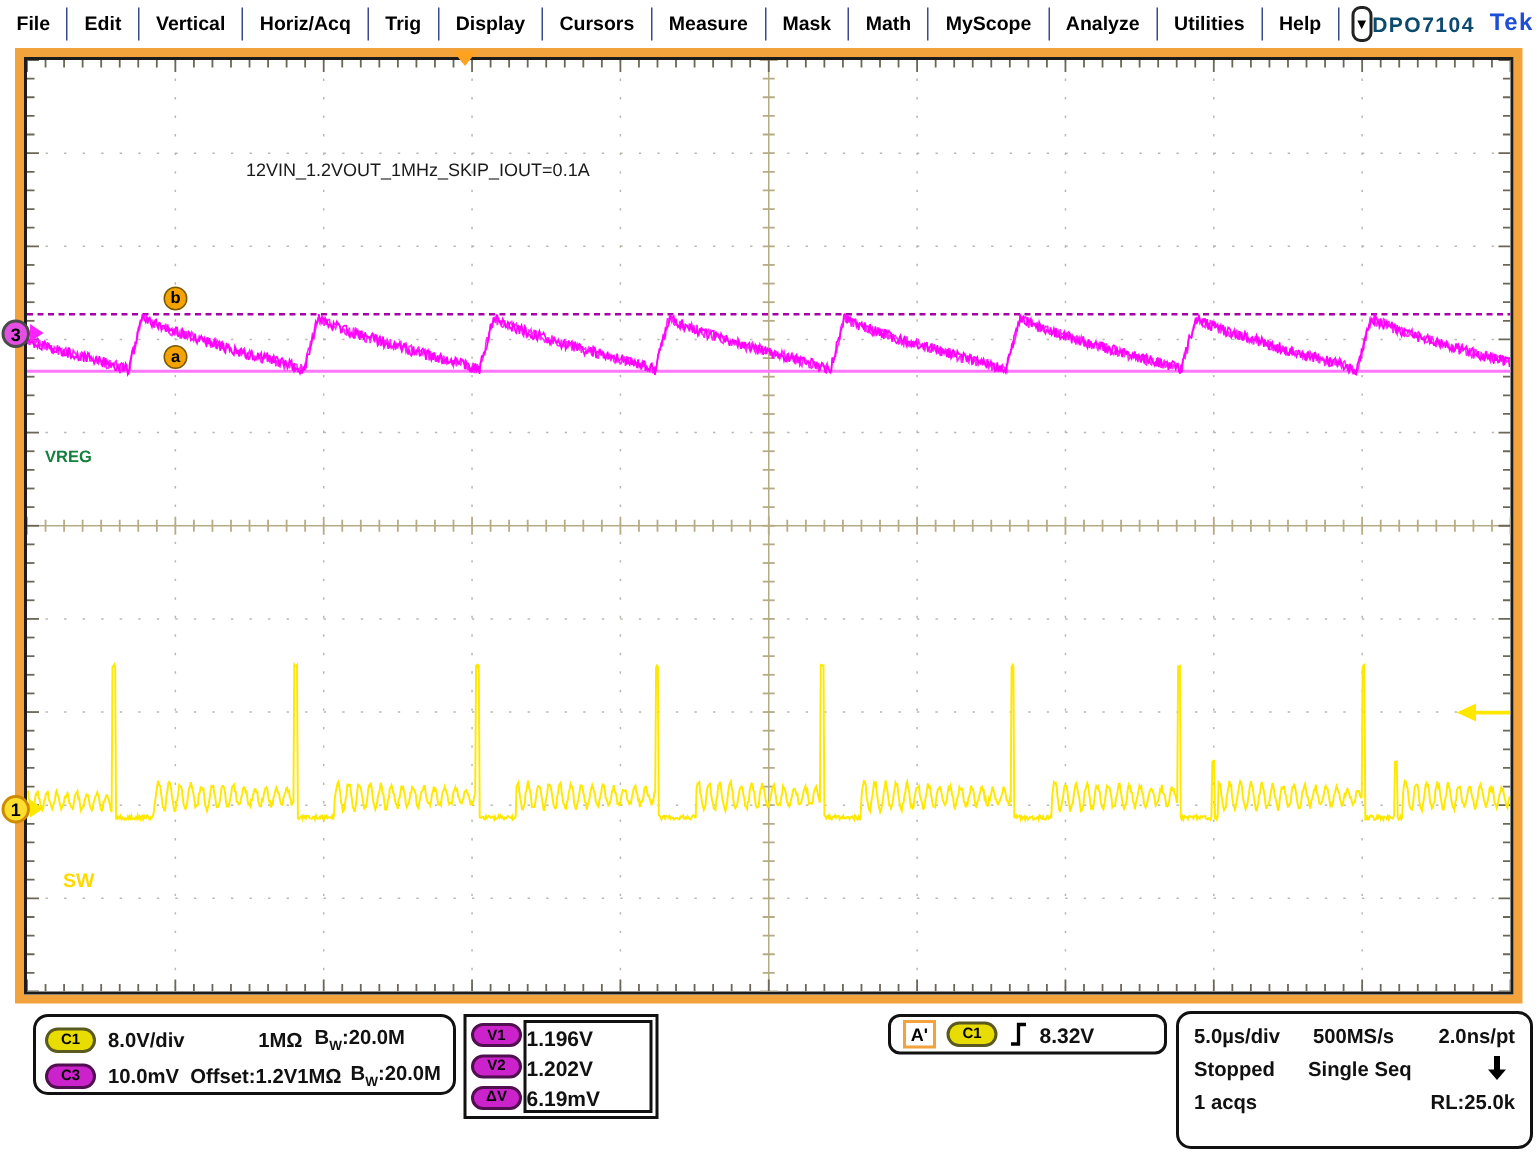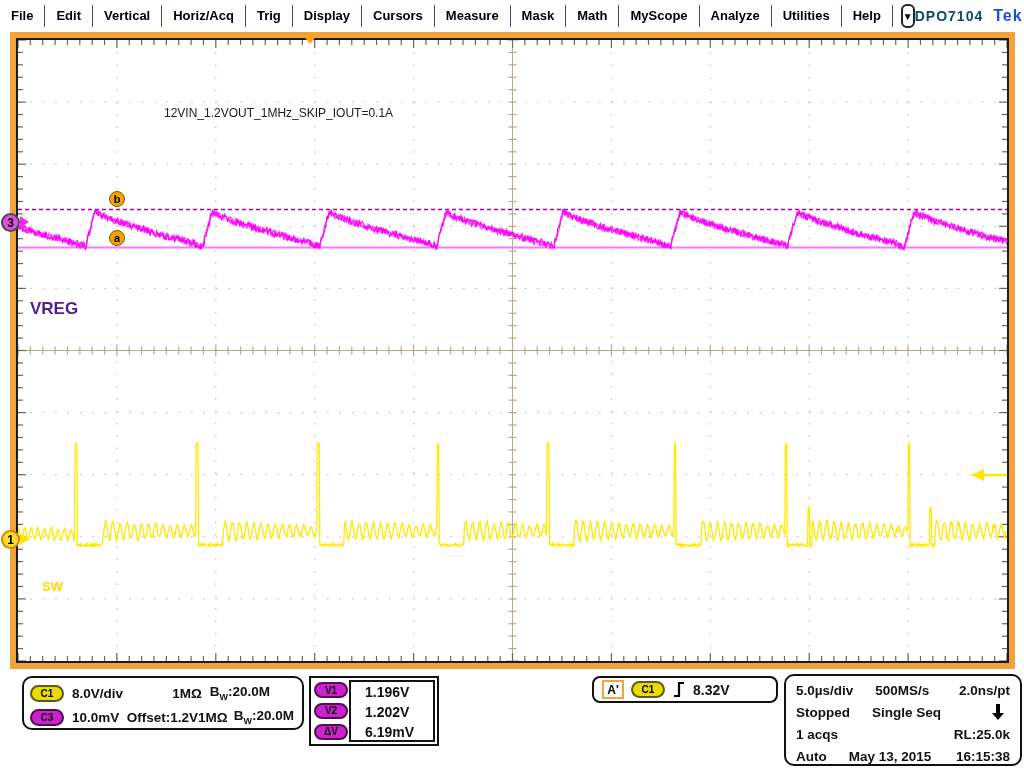--- a/index.html
+++ b/index.html
@@ -24,21 +24,21 @@
   #frame { position:absolute; left:10px; top:32px; width:1005px; height:637px;
            border:6px solid #f2a33c; background:#fff; }
   #frame-inner { width:100%; height:100%; border:2px solid #1c1c1c; background:#fff; }
   #wave-svg { position:absolute; left:18px; top:40px; }
 
   
   .overlay { position:absolute; white-space:nowrap; }
   #trig-pos-marker { position:absolute; left:302px; top:34px; width:0; height:0;
                      border-left:8px solid transparent; border-right:8px solid transparent; border-top:10px solid #ffa21f; }
   #annotation-text { left:164px; top:106px; font-size:12px; color:#1a1a1a; }
-  #vreg-label { left:30px; top:299px; font-size:17px; font-weight:600; color:#4c1d95;text-align:center; }
+  #vreg-label { left:30px; top:299px; font-size:11px; font-weight:600; color:#15803d;text-align:center; }
   #sw-label { left:42px; top:579px; font-size:13px; font-weight:600; color:#ffd900; }
   .cursor-badge { position:absolute; width:16px; height:16px; border-radius:50%; background:#f5a300;
                   border:1px solid #7a5a00; color:#000; font-size:11px; font-weight:bold;
                   display:flex; align-items:center; justify-content:center; }
   #cursor-b-badge { left:109px; top:191px; }
   #cursor-a-badge { left:109px; top:230px; }
   .ch-marker { position:absolute; width:19px; height:19px; border-radius:50%; color:#000; font-size:12px;
                font-weight:bold; display:flex; align-items:center; justify-content:center; }
   #ch3-marker { left:1px; top:213px; background:#e24fe2; border:2px solid #4a4a4a; }
   #ch1-marker { left:1px; top:530px; background:#ffdf2e; border:2px solid #cf8a00; }
@@ -55,21 +55,21 @@
   .badge.yellow { background:#e8dc00; border:2px solid #5a5a20; width:34px; height:17px; }
   .badge.magenta { background:#cc22cc; border:2px solid #50104f; width:34px; height:17px; }
   .vrow .badge { margin-right:8px; flex:0 0 auto; }
   .vrow .grow { flex:1 1 auto; }
   sub.bw { font-size:9px; font-weight:bold; }
 
   #box-cursors { left:309px; top:676px; width:130px; height:70px; border-radius:0; padding:2px; display:flex; }
   #cursor-badge-col { width:36px; display:flex; flex-direction:column; justify-content:space-around; align-items:center; }
   #cursor-badge-col .badge { width:34px; height:16px; }
   #cursor-val-panel { flex:1; border:2px solid #111; background:#fff; display:flex; flex-direction:column;
-                      justify-content:space-around; padding-left:14px; }
+                      justify-content:space-around; padding-left:0; }
   .cursor-val { font-size:14px; font-weight:bold; line-height:20px; }
 
   #box-trigger { left:592px; top:676px; width:186px; height:27px; border-radius:8px;
                  display:flex; align-items:center; gap:7px; padding:0 8px; }
   #trig-a-badge { width:22px; height:19px; background:#fff; border:2px solid #f2a33c; color:#000;
                   font-size:12px; font-weight:bold; display:flex; align-items:center; justify-content:center; }
   #box-trigger .badge { width:34px; height:17px; }
   #trig-level-text { font-size:14px; font-weight:bold; }
 
   #box-horiz { left:784px; top:674px; width:238px; height:92px; border-radius:10px; padding:3px 10px 0 10px;
@@ -606,20 +606,15 @@
       <span class="mid">Single Seq</span>
       <div id="seq-icon">
           <div class="stem"></div>
           <div class="head"></div>
         </div>
     </div>
     <div class="hrow">
       <span>1 acqs</span>
       <span class="right">RL:25.0k</span>
     </div>
-    <div class="hrow">
-      <span>Auto</span>
-      <span class="mid">May 13, 2015</span>
-      <span class="right">16:15:38</span>
-    </div>
   </div>
 
 </div>
 
 </body></html>

